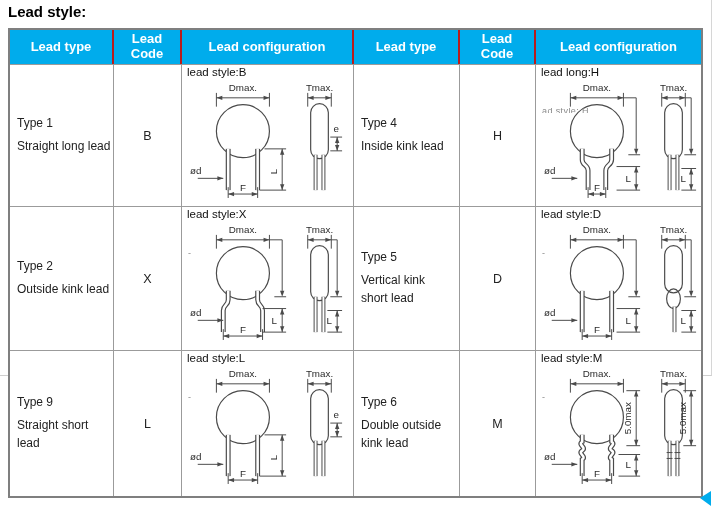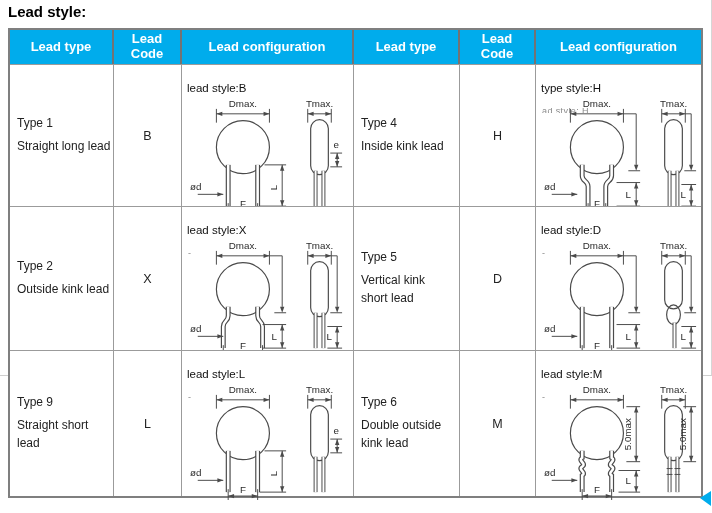--- a/index.html
+++ b/index.html
@@ -8,28 +8,28 @@
   .title { position:absolute; left:8px; top:3px; font-size:15px; font-weight:bold; color:#000; }
   .table {
     position:absolute; left:8px; top:28px;
     display:grid;
     grid-template-columns:104px 68px 172px 106px 76px 165px;
     grid-template-rows:34px 142px 144px 146px;
     border:2px solid #7f7f7f; background:#fff;
   }
   .h { background:#00ACEC; color:#fff; font-weight:bold; font-size:13px;
        display:flex; align-items:center; justify-content:center; text-align:center;
-       line-height:1.15; border-right:2px solid #737373; padding:0 4px; }
+       line-height:1.15; border-right:2px solid #b91c1c; padding:0 4px; }
   .h.last { border-right:none; }
   .cell { border-right:1px solid #9b9b9b; border-top:1px solid #9b9b9b; position:relative; background:#fff; }
   .cell.cr { border-right:none; }
   .type { display:flex; flex-direction:column; justify-content:center; padding-left:7px; font-size:12px; color:#222; gap:8px; }
   .type .d { white-space:pre-line; line-height:1.45; }
   .code { display:flex; align-items:center; justify-content:center; font-size:12.5px; color:#222; }
-  .slabel { font-size:11.5px; color:#101010; padding:1px 0 0 5px; height:17px;margin-top:16px; }
+  .slabel { font-size:11.5px; color:#101010; padding:1px 0 0 5px; height:17px; }
   .artifact { position:absolute; left:6px; top:15px; height:5px; line-height:6px; overflow:hidden;
               font-size:9px; color:#8a8a8a; letter-spacing:.4px;margin-top:28px; }
   .diag { display:block; margin-left:2px; }
   .nav-tri { position:absolute; right:0; top:491px; width:0; height:0;
              border-top:7px solid transparent; border-bottom:8px solid transparent;
              border-right:11px solid #00ACEC; }
 </style>
 </head>
 <body>
 
@@ -98,21 +98,21 @@
           <polygon points="156,56 153.8,62 158.2,62" fill="#4A4A4A"></polygon>
           <polygon points="156,70 153.8,64 158.2,64" fill="#4A4A4A"></polygon>
         </svg>
     </div>
     <div class="cell type">
       <div>Type 4</div>
       <div class="d">Inside kink lead</div>
     </div>
     <div class="cell code">H</div>
     <div class="cell config cr">
-      <div class="slabel">type style:H</div>
+      <div class="slabel">lead long:H</div>
       <div class="artifact">ad style: H</div>
       <svg class="diag" viewBox="0 0 166 122" width="163" height="120">
           <line x1="33" y1="11" x2="33" y2="25" stroke="#4A4A4A" stroke-width="1"></line>
           <line x1="87" y1="11" x2="87" y2="25" stroke="#4A4A4A" stroke-width="1"></line>
           <line x1="33" y1="16" x2="87" y2="16" stroke="#4A4A4A" stroke-width="1"></line>
           <polygon points="33,16 39,13.8 39,18.2" fill="#4A4A4A"></polygon>
           <polygon points="87,16 81,13.8 81,18.2" fill="#4A4A4A"></polygon>
           <text x="60" y="9" fill="#2b2b2b" font-size="10" text-anchor="middle" font-family="&quot;Liberation Sans&quot;,sans-serif">Dmax.</text>
           <circle cx="60" cy="50" r="27" fill="none" stroke="#4A4A4A" stroke-width="1.2"></circle>
           <path d="M45,68 V79 C45,85 51,84 51,90 V110" fill="none" stroke="#4A4A4A" stroke-width="5"></path>

